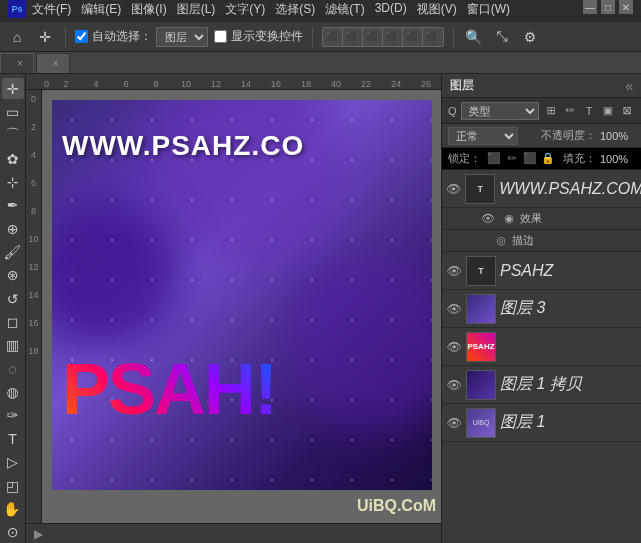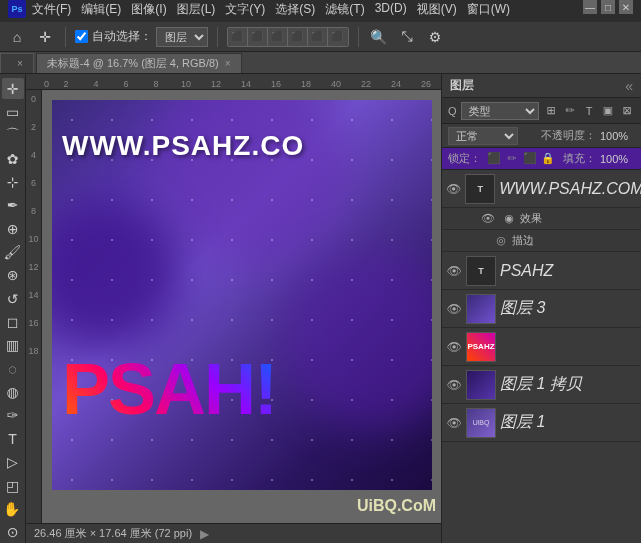--- a/index.html
+++ b/index.html
@@ -392,21 +392,21 @@
       font-size: 11px;
       color: #aaa;
     }
     .opacity-val {
       font-size: 11px;
       color: #ccc;
       width: 35px;
     }
     .lock-row {
       height: 22px;
-      background: #4c1d95;
+      background: #000000;
       border-bottom: 1px solid #222;
       display: flex;
       align-items: center;
       padding: 0 6px;
       gap: 6px;
     }
     .lock-label { font-size: 11px; color: #aaa; }
     .lock-icons { display: flex; gap: 4px; }
     .lock-icon {
       width: 14px; height: 14px;
@@ -521,41 +521,44 @@
   <div class="toolbar-icon">⌂</div>
   <div class="toolbar-icon">✛</div>
   <div class="toolbar-separator"></div>
   <div class="toolbar-checkbox">
     <input type="checkbox" checked="" style="">
     <span>自动选择：</span>
     <select class="toolbar-select">
       <option>图层</option>
     </select>
   </div>
+  <div class="toolbar-checkbox">
+    <input type="checkbox" style="">
+    <span>显示变换控件</span>
+  </div>
   <div class="toolbar-separator"></div>
   <div class="toolbar-btn-group">
     <div class="toolbar-btn-item">⬛</div>
     <div class="toolbar-btn-item">⬛</div>
     <div class="toolbar-btn-item">⬛</div>
     <div class="toolbar-btn-item">⬛</div>
     <div class="toolbar-btn-item">⬛</div>
     <div class="toolbar-btn-item">⬛</div>
   </div>
   <div class="toolbar-separator"></div>
   <div class="toolbar-icon">🔍</div>
   <div class="toolbar-icon">⤡</div>
   <div class="toolbar-icon">⚙</div>
 </div>
 
 <div class="tab-bar">
   <div class="tab-item active">
     <span class="tab-close">×</span>
   </div>
   <div class="tab-item">
-    <span>未标题-4 @ 16.7% (图层 4, RGB/8)</span>
     <span class="tab-close">×</span>
   </div>
 </div>
 
 <div class="main-area">
 
   <div class="toolbox">
     <div class="tool-icon active">✛</div>
     <div class="tool-icon">▭</div>
     <div class="tool-icon">⌒</div>
@@ -620,21 +623,20 @@
           <div class="nebula nebula3"></div>
 
           <div style="position:absolute;width:100%;height:100%;background-image:radial-gradient(circle, white 1px, transparent 1px);background-size:40px 40px;opacity:0.3;"></div>
           <div class="canvas-text-www">WWW.PSAHZ.CO</div>
           <div class="canvas-text-psahz">PSAH!</div>
         </div>
       </div>
     </div>
 
     <div class="status-bar">
-      <span>26.46 厘米 × 17.64 厘米 (72 ppi)</span>
       <span class="status-arrow">▶</span>
     </div>
   </div>
 
   <div class="layers-panel">
     <div class="panel-header">
       <span class="panel-title">图层</span>
       <span class="panel-collapse">«</span>
     </div>
 

